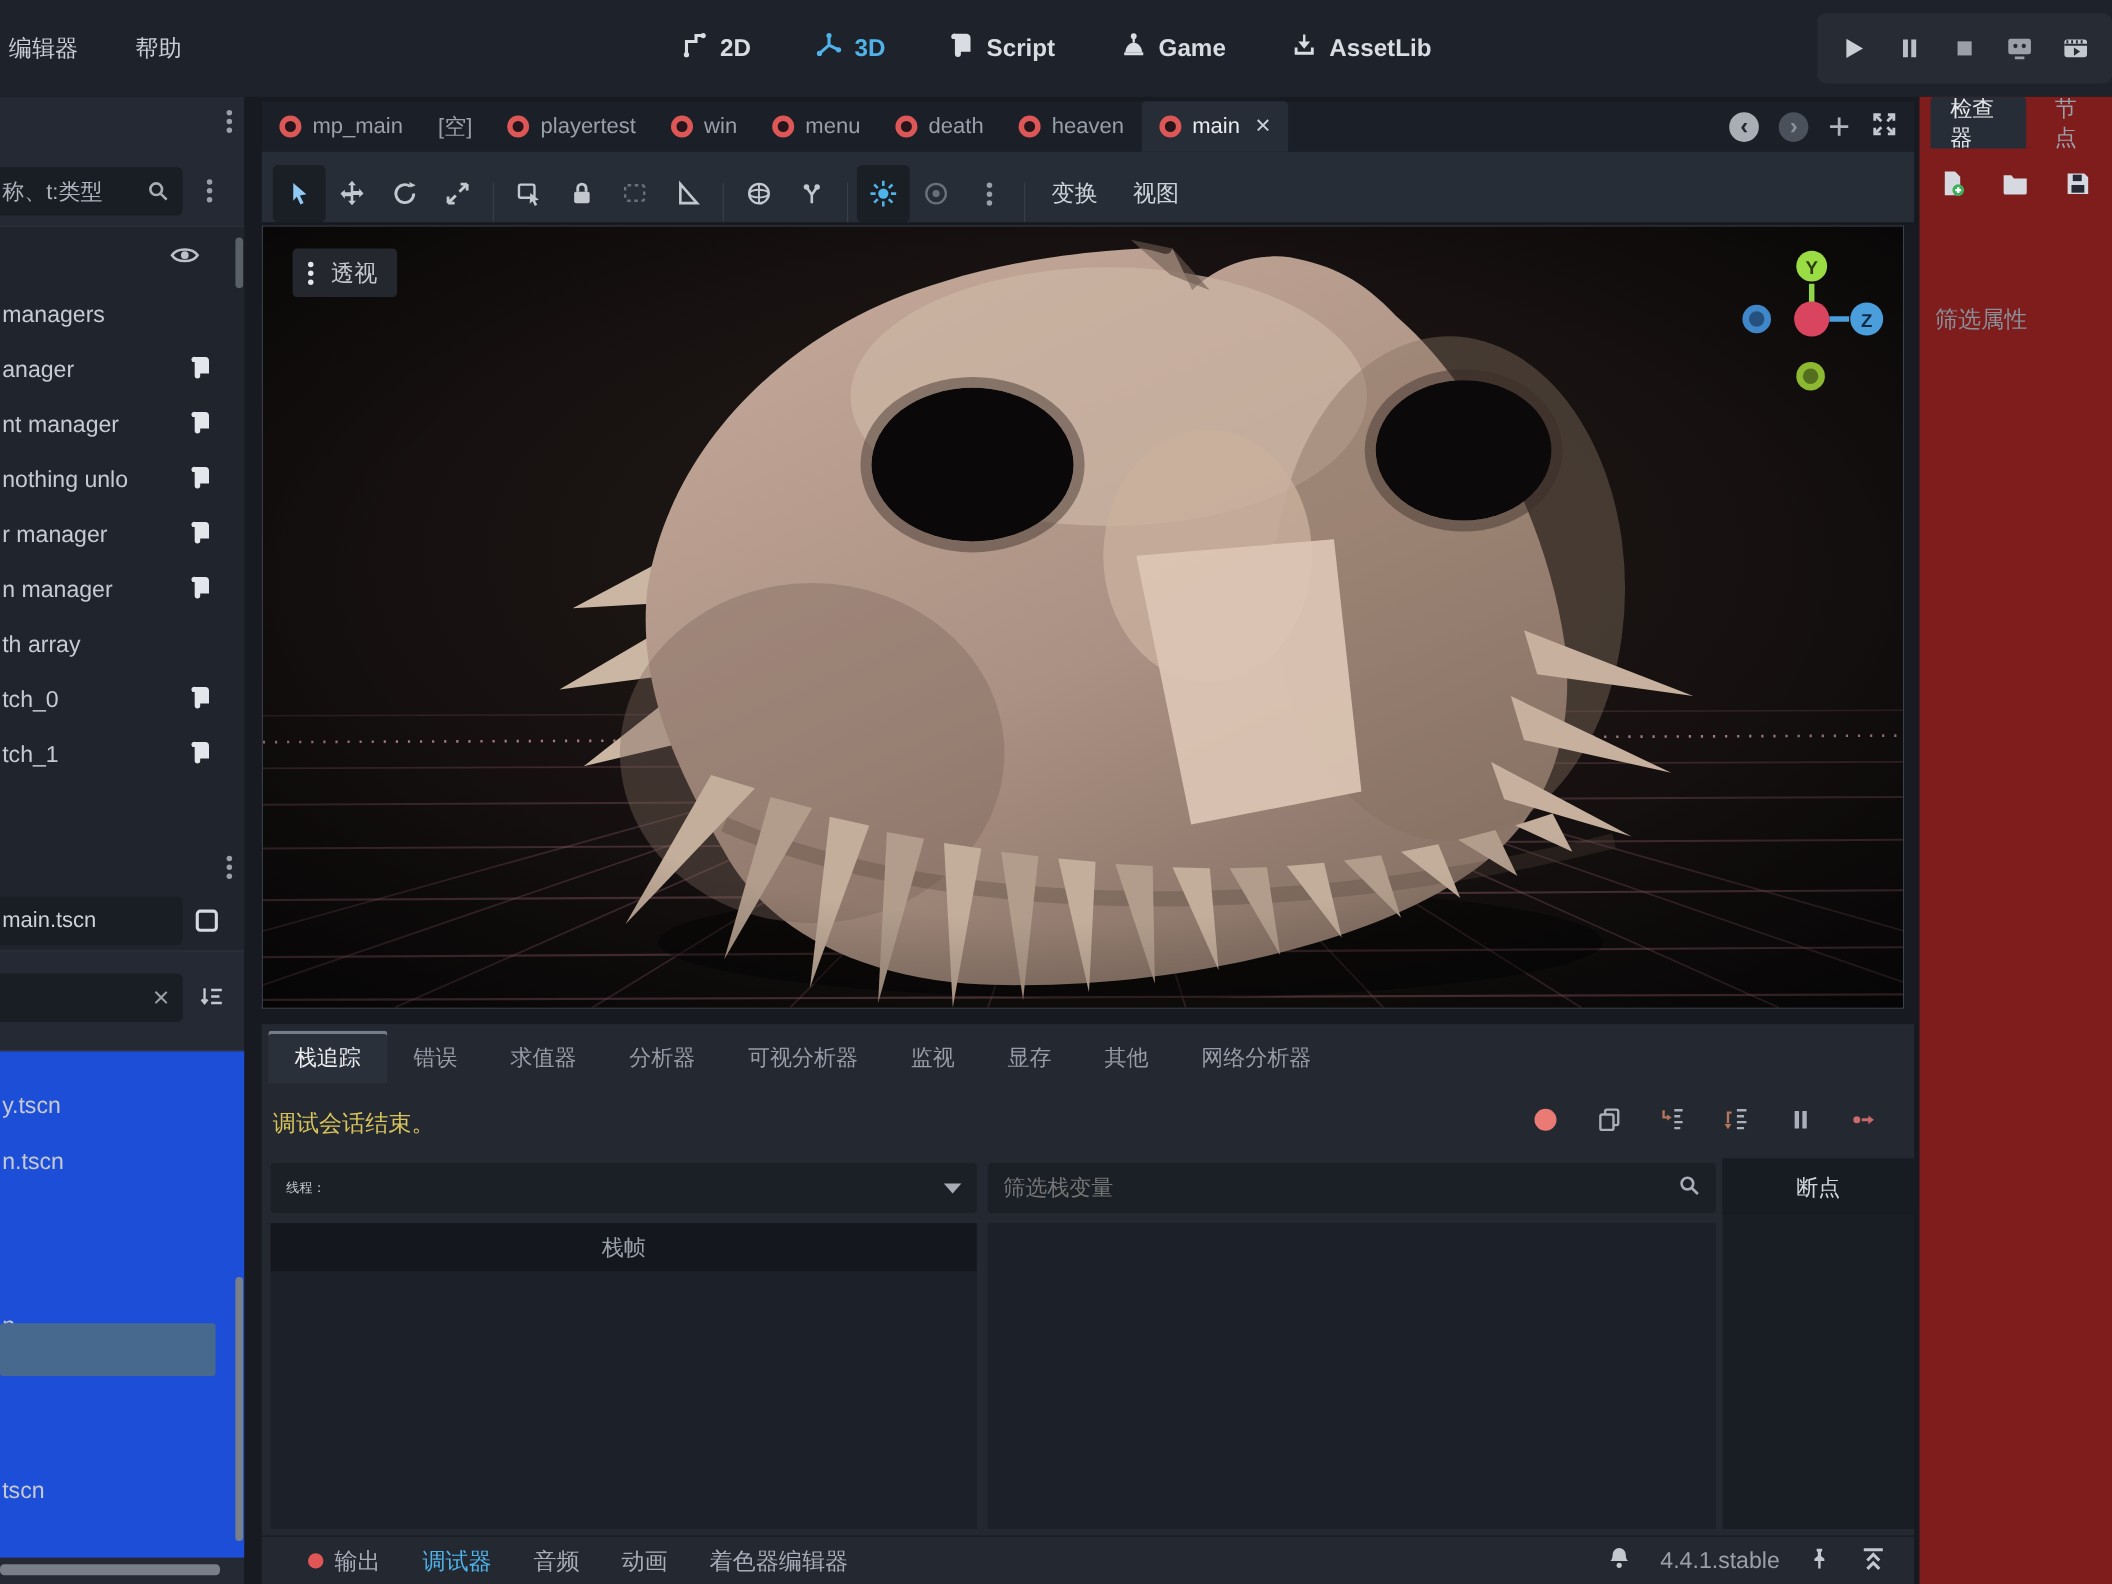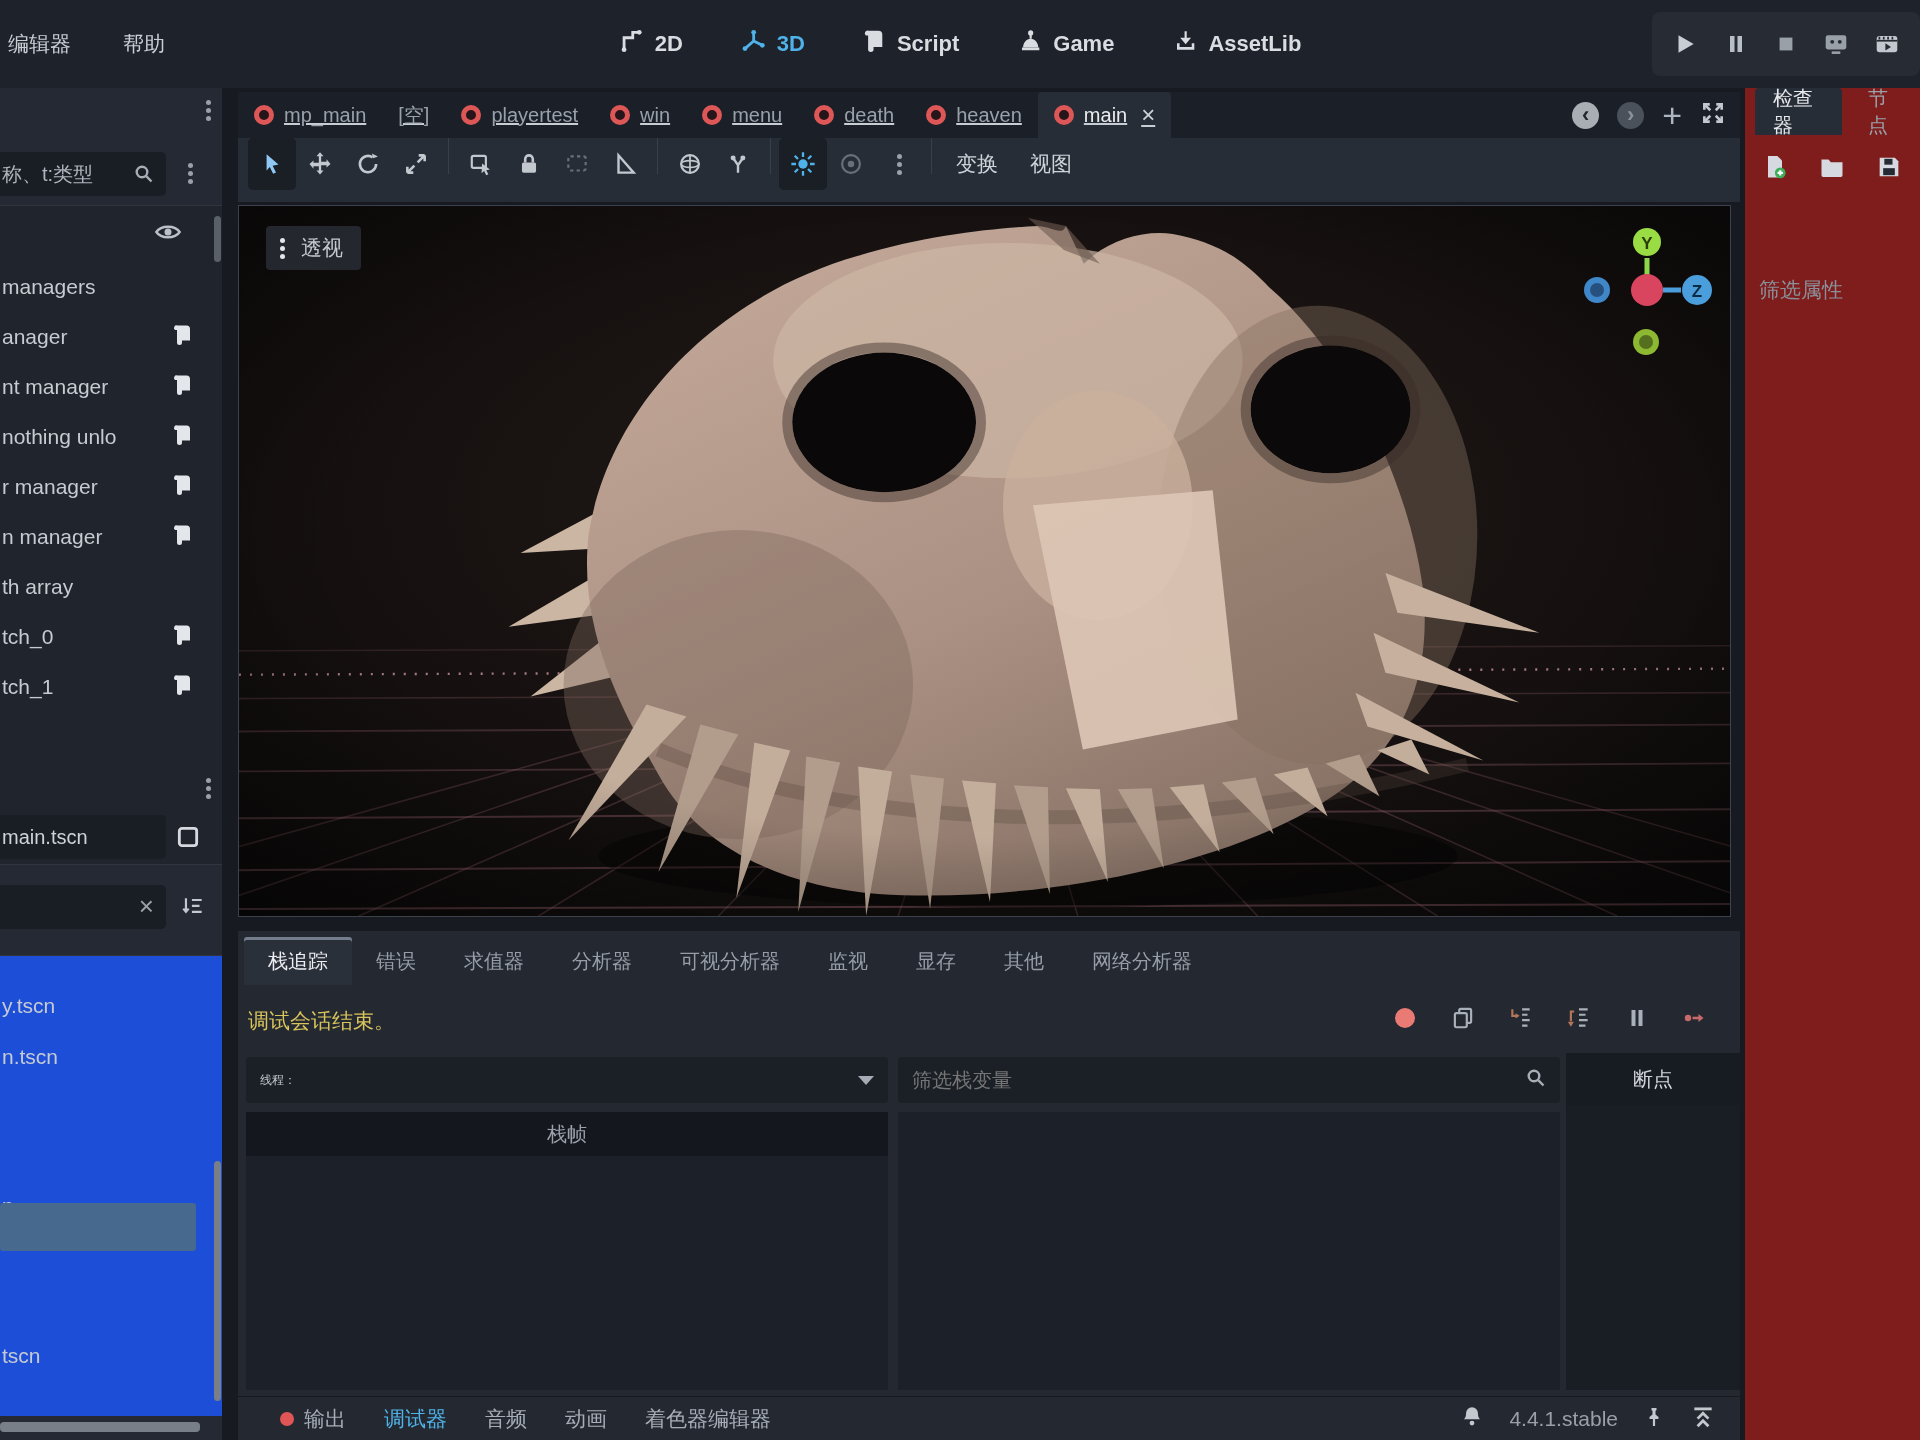--- a/index.html
+++ b/index.html
@@ -16,21 +16,21 @@
   .menu-item{font-size:21px;color:#c9ced5;padding:0 14px;height:88px;display:flex;align-items:center;}
   .ws{display:flex;align-items:center;gap:10px;font-size:22px;font-weight:700;color:#d9dce1;padding:0 16px;height:64px;}
   .ws.active{color:#4fb2e8;}
   .ws svg{flex:none;}
   
   .tabbar{left:0;top:4px;width:1502px;height:46px;background:#1b2028;display:flex;align-items:stretch;}
   .stab{display:flex;align-items:center;gap:10px;padding:0 16px;font-size:20px;color:#98a0aa;}
   .stab.active{background:#272d37;color:#e9ebee;border-radius:4px 4px 0 0;}
   .stab .x{font-size:24px;color:#cdd2d8;margin-left:4px;}
   
-  .toolbar{left:0;top:50px;width:1502px;height:64px;background:#272d37;display:flex;align-items:flex-start;padding-left:10px;box-sizing:border-box;}
+  .toolbar{left:0;top:50px;width:1502px;height:64px;background:#272d37;display:flex;align-items:flex-end;padding-left:10px;box-sizing:border-box;}
   .tbtn{width:48px;height:52px;display:flex;align-items:center;justify-content:center;color:#c3c8cf;border-radius:5px;flex:none;}
   .tbtn.active{background:#1a1e25;color:#8fc8f2;}
   .tbtn.dim{color:#69707a;}
   .tsep{width:1px;height:36px;background:#3a4049;margin:0 8px;flex:none;}
   .tmenu{font-size:21px;color:#ced3d9;padding:0 16px;height:52px;display:flex;align-items:center;}
   
   .viewport{left:0;top:117px;width:1493px;height:712px;background:#121010;border:1px solid #3c424b;box-sizing:border-box;}
   .persp{left:27px;top:20px;height:44px;background:rgba(38,41,47,.95);border-radius:4px;display:flex;align-items:center;gap:16px;padding:0 18px 0 14px;font-size:21px;color:#c3c8cf;}
   
   .ldock{left:0;top:88px;width:222px;height:1352px;background:#242933;}
@@ -270,21 +270,21 @@
         </div>
       <span class="sbar" style="right:1px;top:205px;width:7px;height:240px;"></span>
     </div>
 
     <span class="sbar" style="left:0;top:1334px;width:200px;height:10px;"></span>
   </div>
 
   <div class="abs" style="left:238px;top:88px;width:1502px;height:1352px;">
 
     <div class="abs tabbar">
-      <div class="row" style="align-items:stretch;text-decoration:underline;">
+      <div class="row" style="align-items:stretch;">
 
           <div class="stab">
             <span class="scn-ic"></span>
             <span>mp_main</span>
 
           </div>
 
           <div class="stab">
 
             <span>[空]</span>

